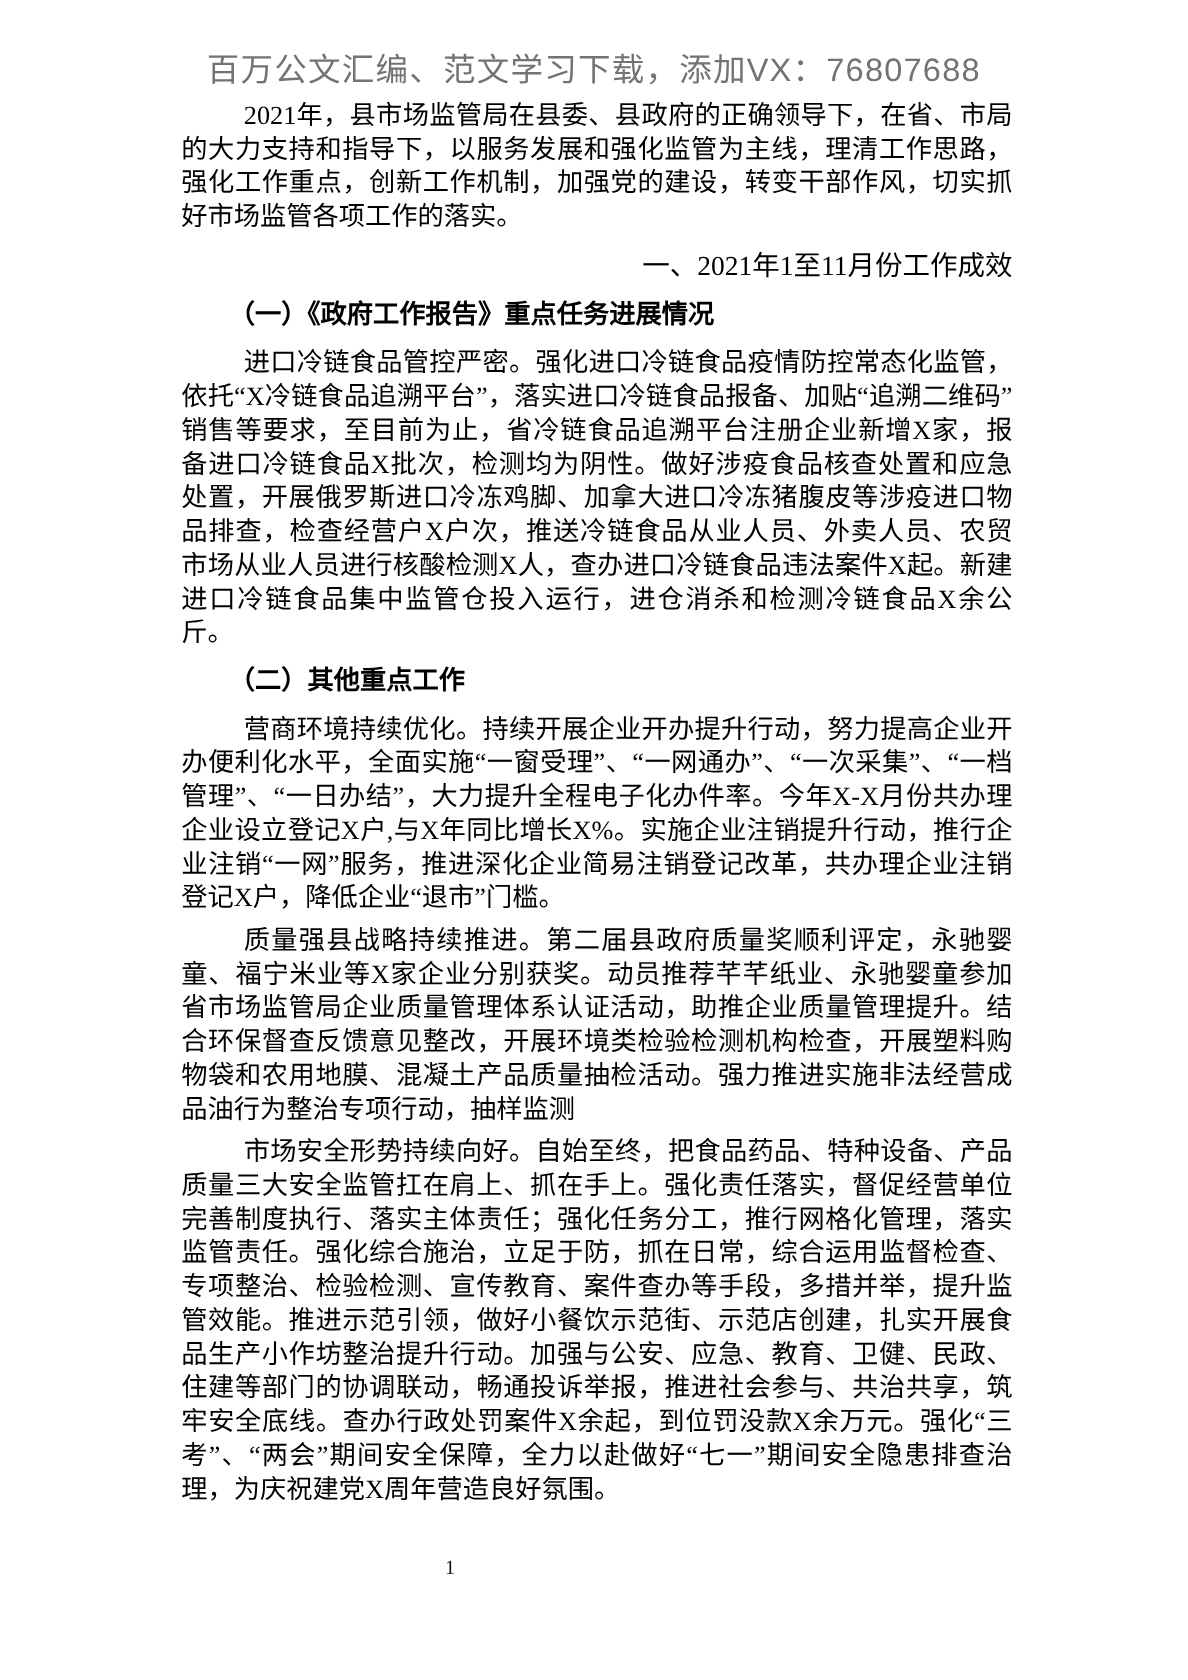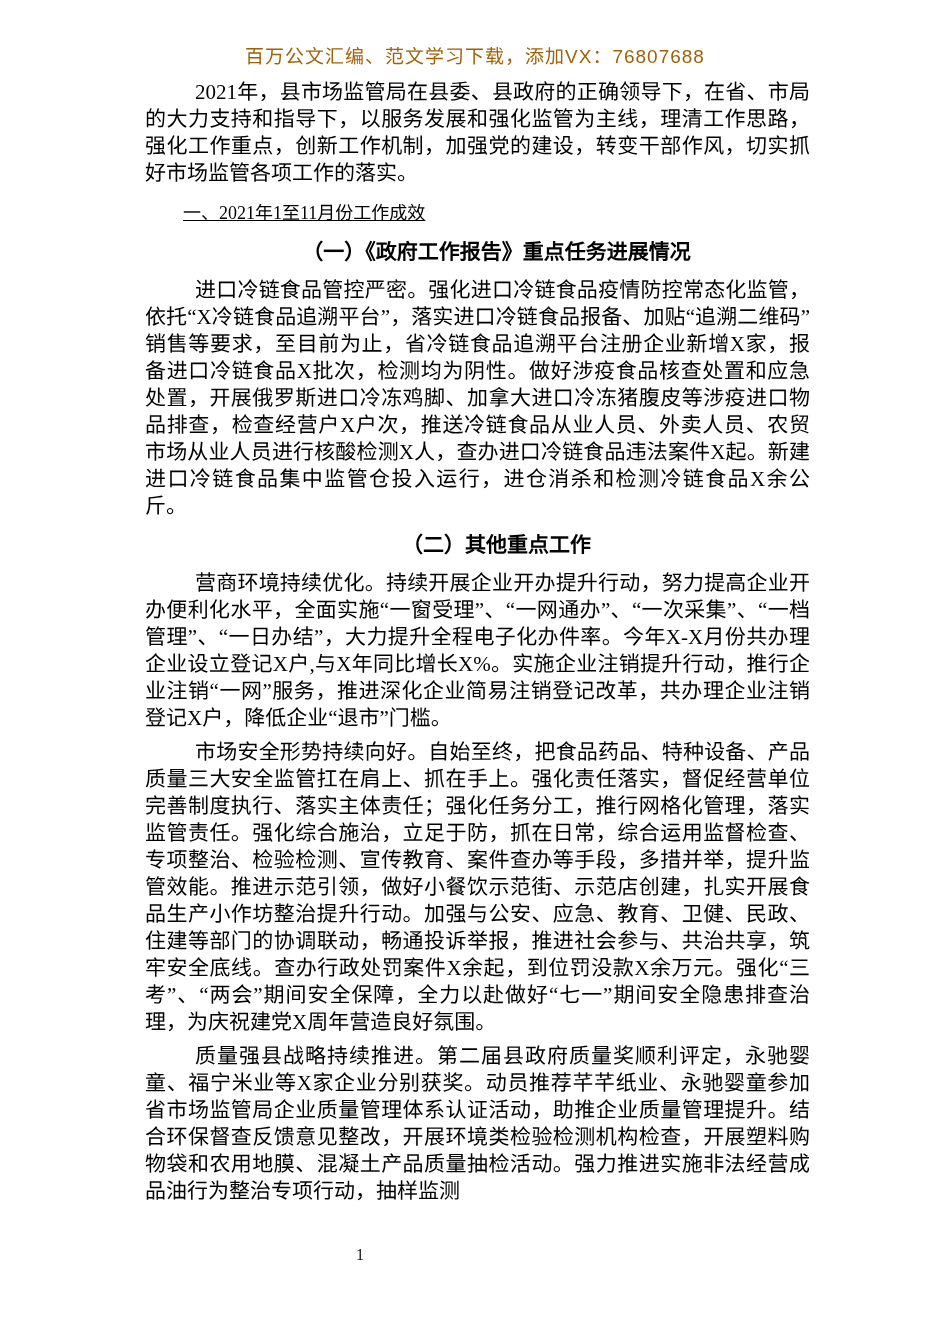--- a/index.html
+++ b/index.html
@@ -13,51 +13,50 @@
     height: 1344px;
     background: #ffffff;
     overflow: hidden;
     font-family: "Liberation Serif", "DejaVu Serif", serif;
     color: #000000;
   }
   .watermark {
     padding-top: 41px;
     text-align: center;
     font-family: "Liberation Sans", "DejaVu Sans", sans-serif;
-    font-size: 19px;
+    font-size: 26px;
     line-height: 31px;
-    color: #a16207;
+    color: #737373;
     letter-spacing: 1px;
   }
   .content {
     margin: 6px 140px 0 145px;
     font-size: 21px;
     line-height: 27px;
     text-align: justify;
   }
   .content p.body-para {
     margin: 7px 0;
     text-indent: 50px;
   }
   .h-l1 {
-    font-size: 18px;
+    font-size: 22px;
     font-weight: 400;
     line-height: 28px;
     margin: 12px 0 11px 0;
     text-indent: 38px;
-    text-align: left;
-    text-decoration: underline;
+    text-align: right;
   }
   .h-l2 {
     font-size: 21px;
     font-weight: 700;
     line-height: 28px;
     margin: 11px 0;
     text-indent: 38px;
-    text-align: center;
+    text-align: left;
     font-family: "Liberation Sans", "DejaVu Sans", sans-serif;
   }
   .page-number {
     position: absolute;
     left: 356px;
     top: 1246px;
     font-size: 16px;
     line-height: 18px;
     color: #111111;
     font-family: "Liberation Serif", "DejaVu Serif", serif;
@@ -78,21 +77,21 @@
 
     <h3 class="h-l2">（一）《政府工作报告》重点任务进展情况</h3>
 
 
     <p class="body-para">进口冷链食品管控严密。强化进口冷链食品疫情防控常态化监管，依托“X冷链食品追溯平台”，落实进口冷链食品报备、加贴“追溯二维码”销售等要求，至目前为止，省冷链食品追溯平台注册企业新增X家，报备进口冷链食品X批次，检测均为阴性。做好涉疫食品核查处置和应急处置，开展俄罗斯进口冷冻鸡脚、加拿大进口冷冻猪腹皮等涉疫进口物品排查，检查经营户X户次，推送冷链食品从业人员、外卖人员、农贸市场从业人员进行核酸检测X人，查办进口冷链食品违法案件X起。新建进口冷链食品集中监管仓投入运行，进仓消杀和检测冷链食品X余公斤。</p>
 
     <h3 class="h-l2">（二）其他重点工作</h3>
 
     <p class="body-para">营商环境持续优化。持续开展企业开办提升行动，努力提高企业开办便利化水平，全面实施“一窗受理”、“一网通办”、“一次采集”、“一档管理”、“一日办结”，大力提升全程电子化办件率。今年X-X月份共办理企业设立登记X户,与X年同比增长X%。实施企业注销提升行动，推行企业注销“一网”服务，推进深化企业简易注销登记改革，共办理企业注销登记X户，降低企业“退市”门槛。</p>
 
+    <p class="body-para">质量强县战略持续推进。第二届县政府质量奖顺利评定，永驰婴童、福宁米业等X家企业分别获奖。动员推荐芊芊纸业、永驰婴童参加省市场监管局企业质量管理体系认证活动，助推企业质量管理提升。结合环保督查反馈意见整改，开展环境类检验检测机构检查，开展塑料购物袋和农用地膜、混凝土产品质量抽检活动。强力推进实施非法经营成品油行为整治专项行动，抽样监测</p>
+
     <p class="body-para">市场安全形势持续向好。自始至终，把食品药品、特种设备、产品质量三大安全监管扛在肩上、抓在手上。强化责任落实，督促经营单位完善制度执行、落实主体责任；强化任务分工，推行网格化管理，落实监管责任。强化综合施治，立足于防，抓在日常，综合运用监督检查、专项整治、检验检测、宣传教育、案件查办等手段，多措并举，提升监管效能。推进示范引领，做好小餐饮示范街、示范店创建，扎实开展食品生产小作坊整治提升行动。加强与公安、应急、教育、卫健、民政、住建等部门的协调联动，畅通投诉举报，推进社会参与、共治共享，筑牢安全底线。查办行政处罚案件X余起，到位罚没款X余万元。强化“三考”、“两会”期间安全保障，全力以赴做好“七一”期间安全隐患排查治理，为庆祝建党X周年营造良好氛围。</p>
-
-    <p class="body-para">质量强县战略持续推进。第二届县政府质量奖顺利评定，永驰婴童、福宁米业等X家企业分别获奖。动员推荐芊芊纸业、永驰婴童参加省市场监管局企业质量管理体系认证活动，助推企业质量管理提升。结合环保督查反馈意见整改，开展环境类检验检测机构检查，开展塑料购物袋和农用地膜、混凝土产品质量抽检活动。强力推进实施非法经营成品油行为整治专项行动，抽样监测</p>
 
   </div>
 
   <div class="page-number">1</div>
 
 </div>
 
 </body></html>

